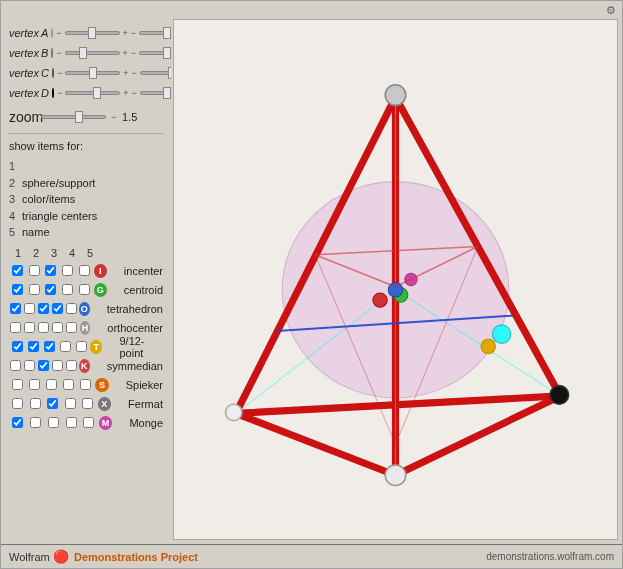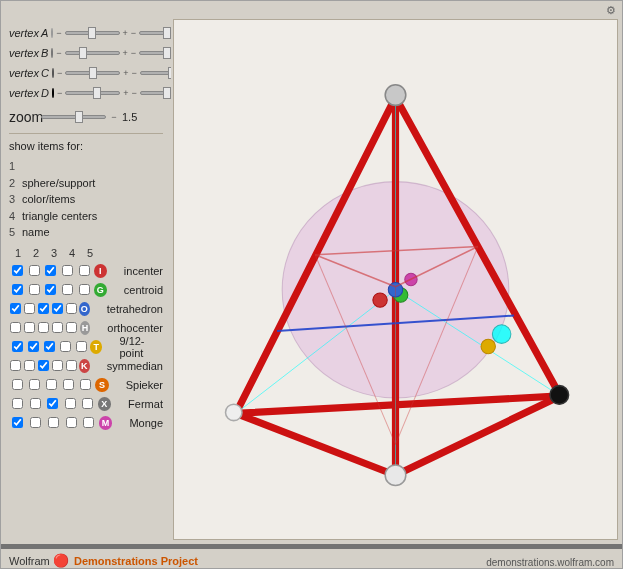--- a/index.html
+++ b/index.html
@@ -236,23 +236,23 @@
       align-items: center;
       justify-content: center;
     }
     .tetrahedron-canvas {
       width: 100%;
       height: 100%;
     }
     .footer-bar {
       height: 24px;
       background: #d4d0c8;
-      border-top: 5px solid #737373;
-      display: flex;
-      align-items: flex-end;
+      border-top: 1px solid #737373;
+      display: flex;
+      align-items: center;
       justify-content: space-between;
       padding: 0 8px;
       flex-shrink: 0;
     }
     .footer-left {
       display: flex;
       align-items: center;
       gap: 4px;
       font-size: 11px;
     }

